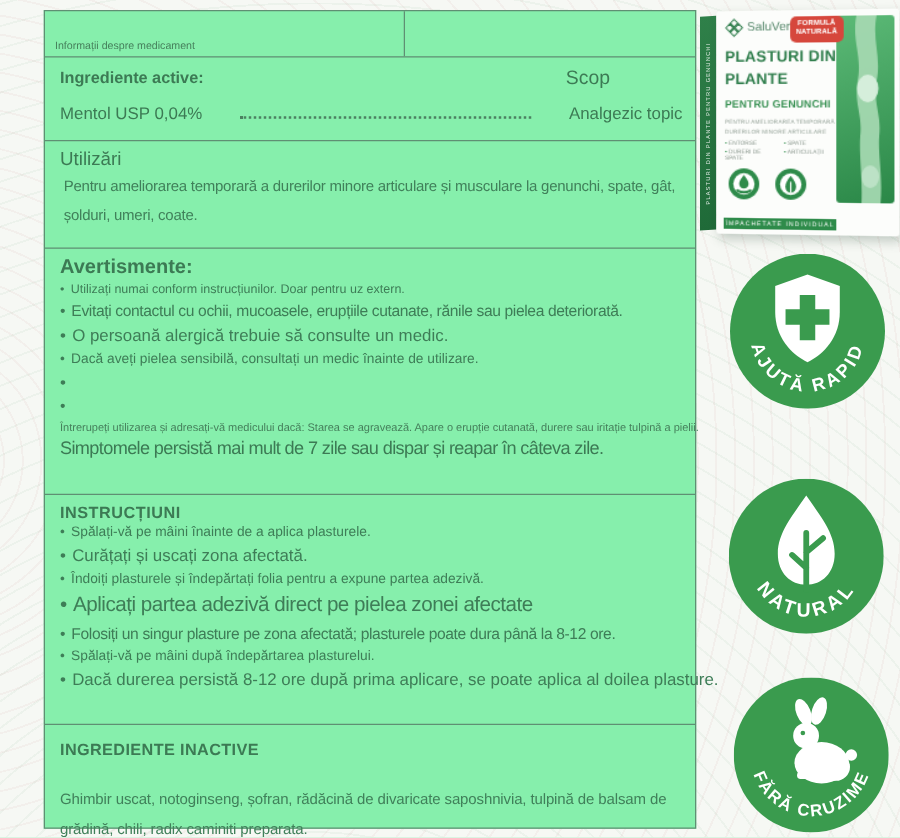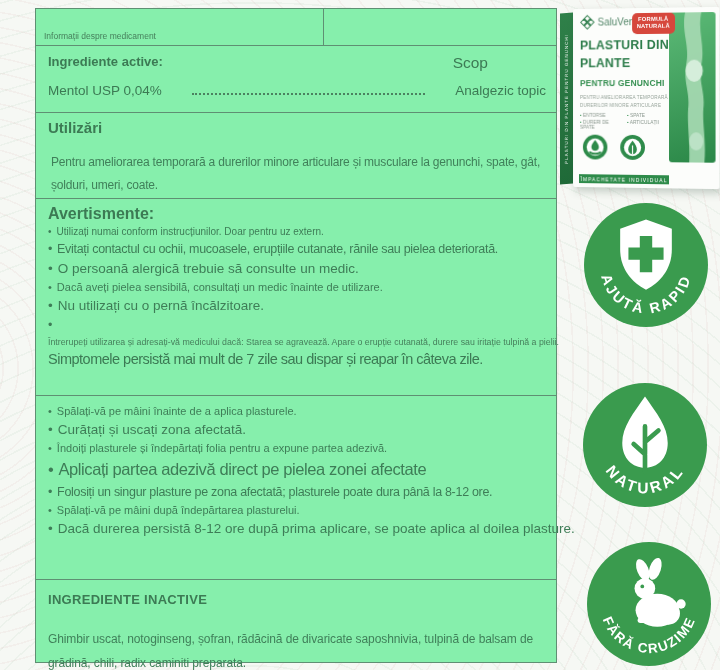--- a/index.html
+++ b/index.html
@@ -25,22 +25,22 @@
   .sec + .sec { border-top:1.6px solid #5f8f73; }
 
   .sec-ing { height:66px; }
   .ing-row1 { display:flex; justify-content:space-between; margin-top:2px; }
   .ing-title { font-size:13px; font-weight:600; }
   .scop { font-size:15.5px; font-weight:500; margin-right:58px; }
   .ing-row2 { display:flex; align-items:baseline; margin-top:11px; font-size:13.5px;gap:24px; }
   .leader { flex:1; border-bottom:2px dotted #4b8160; margin:0 6px 3px 6px; height:1px; }
 
   .sec-uses { height:86px; }
-  .uses-title { font-size:15px; font-weight:700; }
-  .uses-text { font-size:12px; letter-spacing:-0.2px; line-height:1.9; margin-top:15px;
+  .uses-title { font-size:15px; font-weight:400; }
+  .uses-text { font-size:12px; letter-spacing:-0.2px; line-height:1.9; margin-top:2px;
     padding-left:3px; color:#40805a; }
 
   .sec-warn { height:197px; }
   .warn-title { font-size:16px; font-weight:600; margin-bottom:1px; }
   ul.blist { list-style:none; }
   .blist li { display:flex; gap:5px; white-space:nowrap; color:#3e7d57; }
   .blist .dot { line-height:inherit; }
   .b-xs  { font-size:10px;  margin:3px 0; }
   .b-s   { font-size:11px;  margin:3px 0; }
   .b-m   { font-size:12.5px; letter-spacing:-0.3px; margin:5px 0; }
@@ -138,31 +138,31 @@
       <li class="b-m2">
           <span class="dot">•</span>
           <span>O persoană alergică trebuie să consulte un medic.</span>
         </li>
       <li class="b-s">
           <span class="dot">•</span>
           <span>Dacă aveți pielea sensibilă, consultați un medic înainte de utilizare.</span>
         </li>
       <li class="b-m2">
           <span class="dot">•</span>
-          <span>Nu utilizați cu o pernă încălzitoare.</span>
         </li>
       <li class="b-m">
           <span class="dot">•</span>
         </li>
     </ul>
     <div class="warn-note">Întrerupeți utilizarea și adresați-vă medicului dacă: Starea se agravează. Apare o erupție cutanată, durere sau iritație tulpină a pielii.</div>
     <div class="warn-big">Simptomele persistă mai mult de 7 zile sau dispar și reapar în câteva zile.</div>
   </div>
 
   <div class="sec sec-dir">
+    <div class="dir-title">INSTRUCȚIUNI</div>
     <ul class="blist">
       <li class="b-s">
           <span class="dot">•</span>
           <span>Spălați-vă pe mâini înainte de a aplica plasturele.</span>
         </li>
       <li class="b-m2">
           <span class="dot">•</span>
           <span>Curățați și uscați zona afectată.</span>
         </li>
       <li class="b-s">

